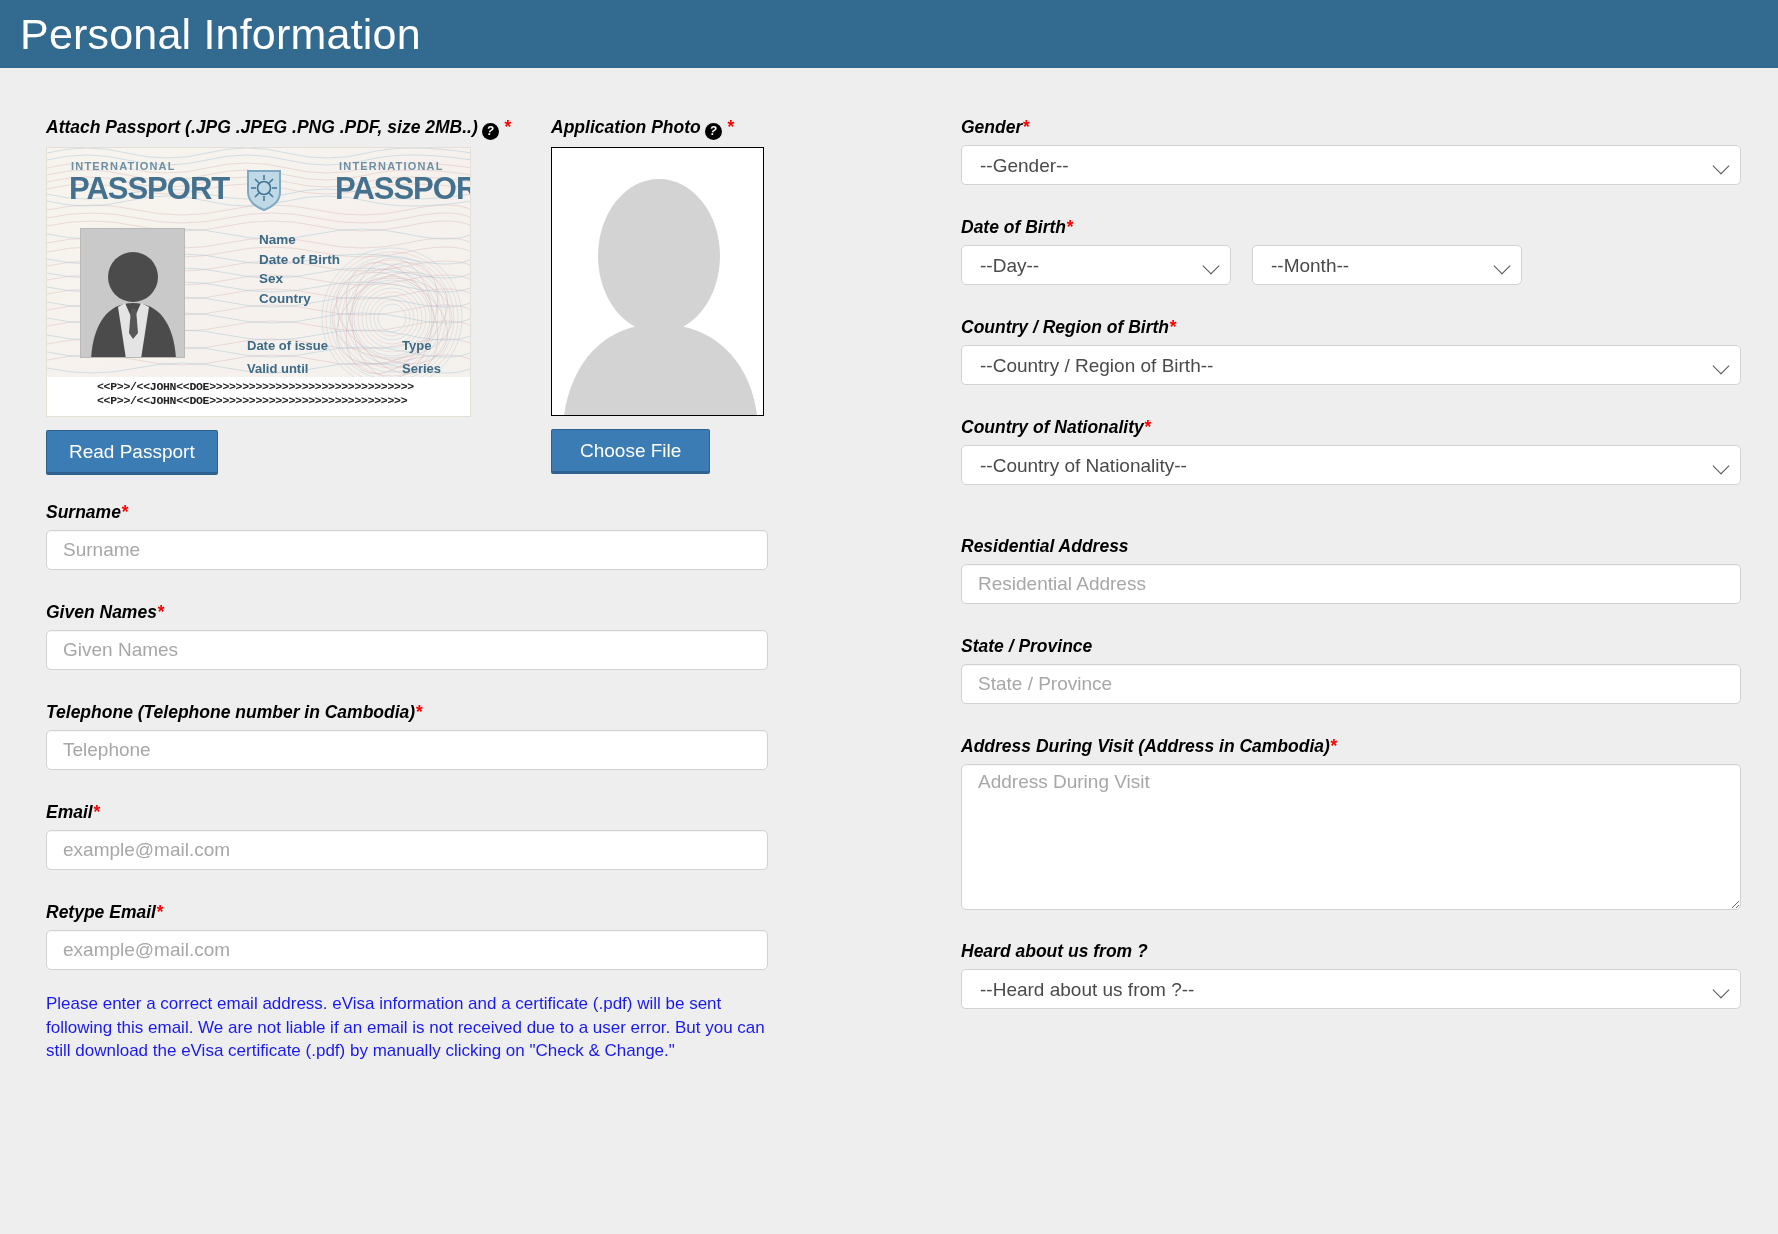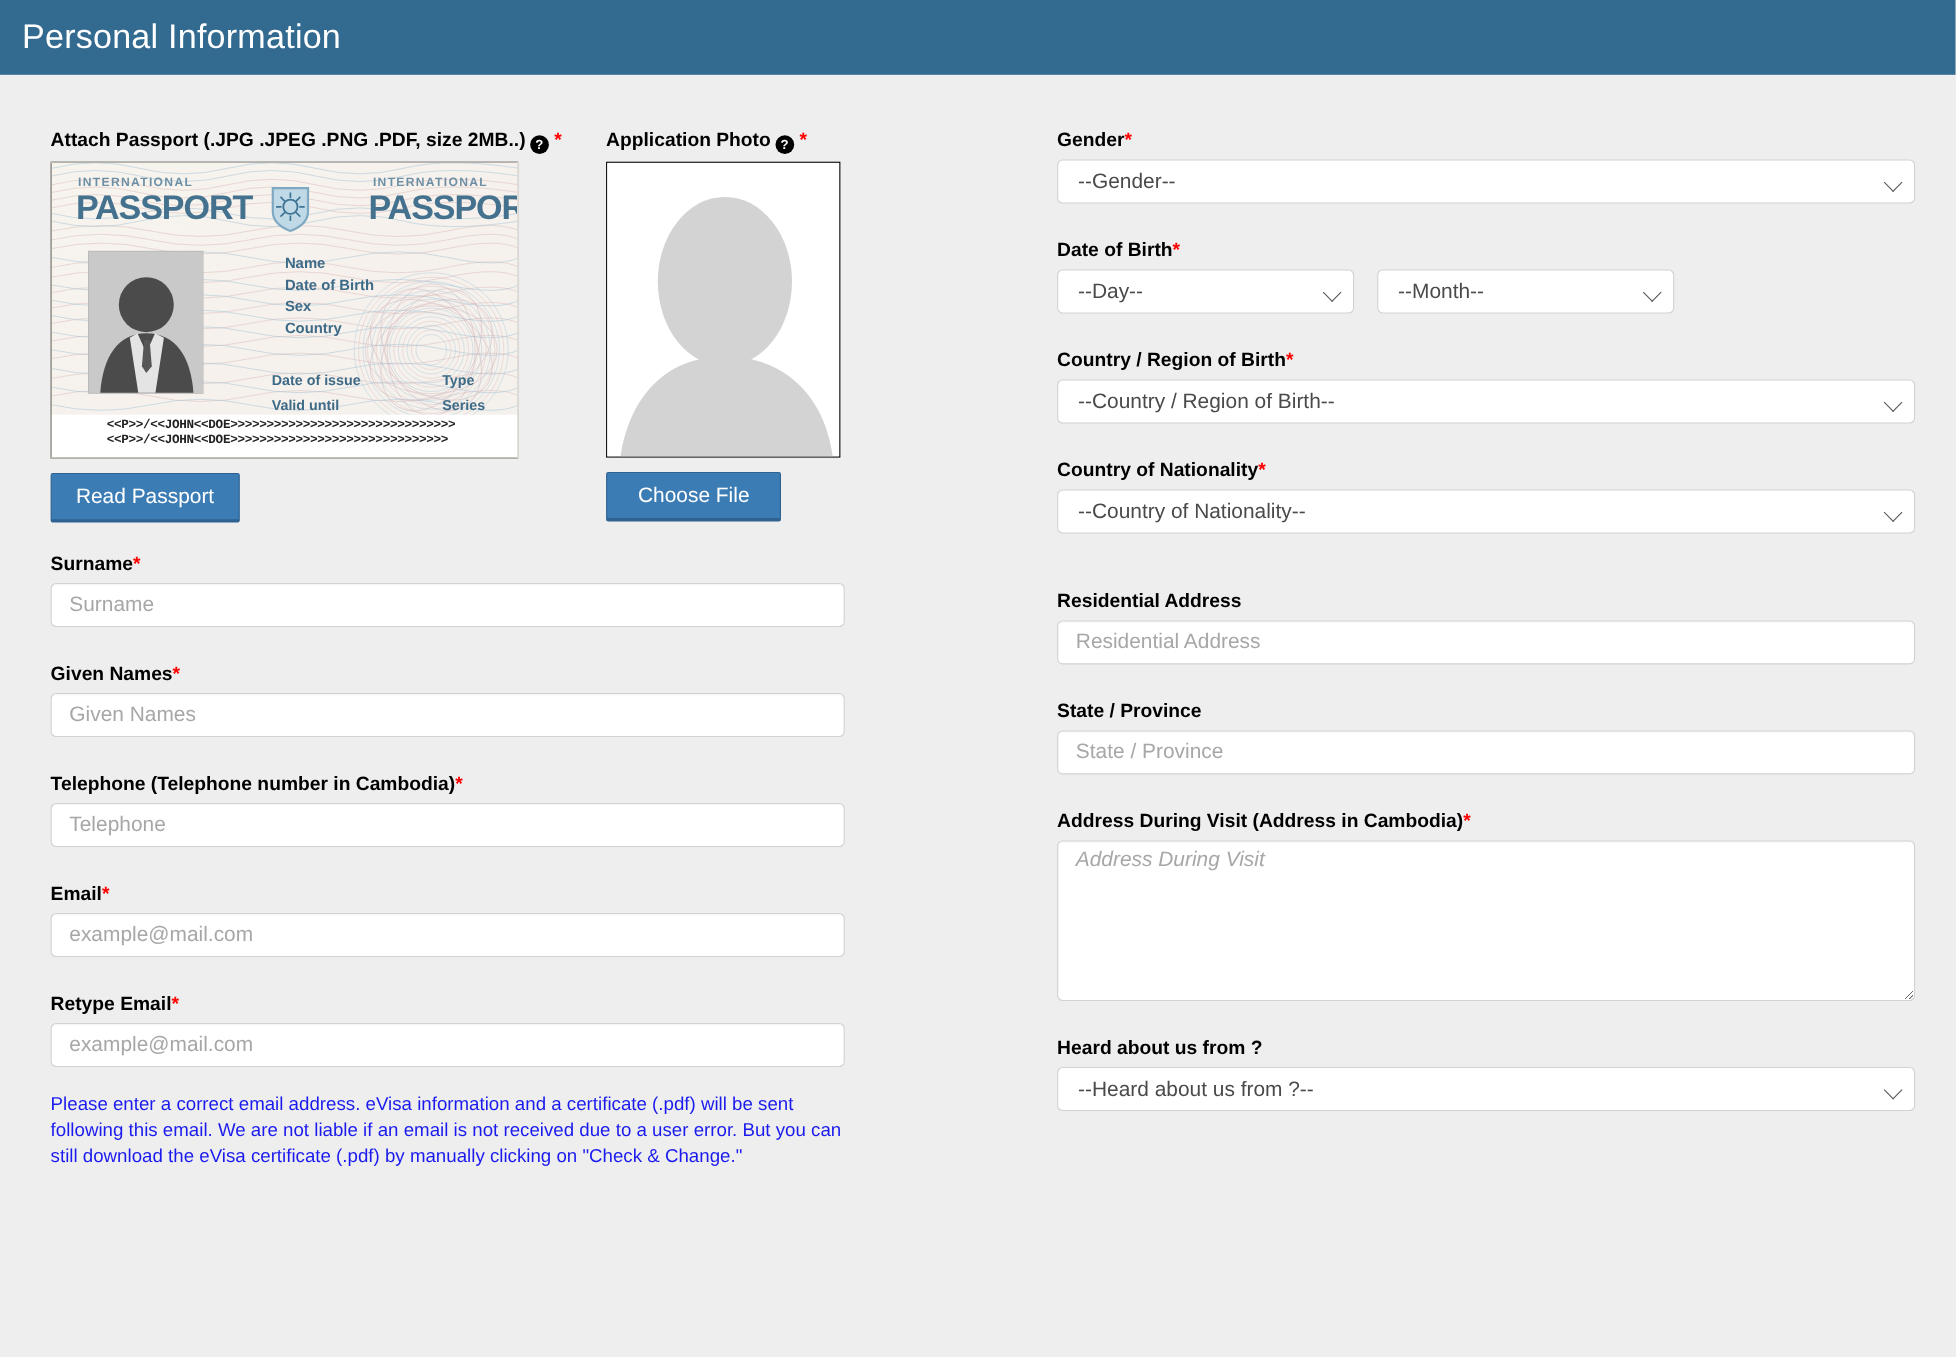--- a/index.html
+++ b/index.html
@@ -14,21 +14,21 @@
   
   .header {
     height: 68px;
     background: #336a8f;
     display: flex;
     align-items: center;
     padding-left: 20px;
   }
   .header-title {
     color: #ffffff;
-    font-size: 31px;
+    font-size: 43px;
     font-weight: 400;
     letter-spacing: 0.2px;
   }
 
   
   .content {
     padding: 48px 30px 0 46px;
     display: flex;
     gap: 0px;
   }
@@ -40,20 +40,21 @@
   .passport-block { width: 505px; }
   .photo-block { width: 300px; }
 
   .field-label {
     font-size: 17.5px;
     font-weight: bold;
     color: #000000;
     margin-bottom: 7px;
     line-height: 22px;
     white-space: nowrap;
+    font-style: italic;
   }
   .req { color: #ff0000; font-weight: bold; }
   .req-sp { color: #ff0000; font-weight: bold; margin-left: 5px; }
   .help-icon {
     display: inline-block;
     width: 17px; height: 17px;
     border-radius: 50%;
     background: #000000;
     color: #ffffff;
     font-size: 12px;
@@ -171,21 +172,20 @@
     padding: 4px 16px;
     font-family: "Liberation Sans", sans-serif;
     outline: none;
     box-shadow: 0 1px 1px rgba(0,0,0,0.04) inset;
   }
   input.text-input::placeholder, textarea.text-input::placeholder { color: #a7a7a7; }
   textarea.text-input {
     height: 146px;
     resize: vertical;
     line-height: 26px;
-    font-style: italic;
   }
 
   .select-wrap {
     position: relative;
     width: 100%;
     height: 40px;
   }
   .select-wrap select {
     width: 100%;
     height: 40px;

